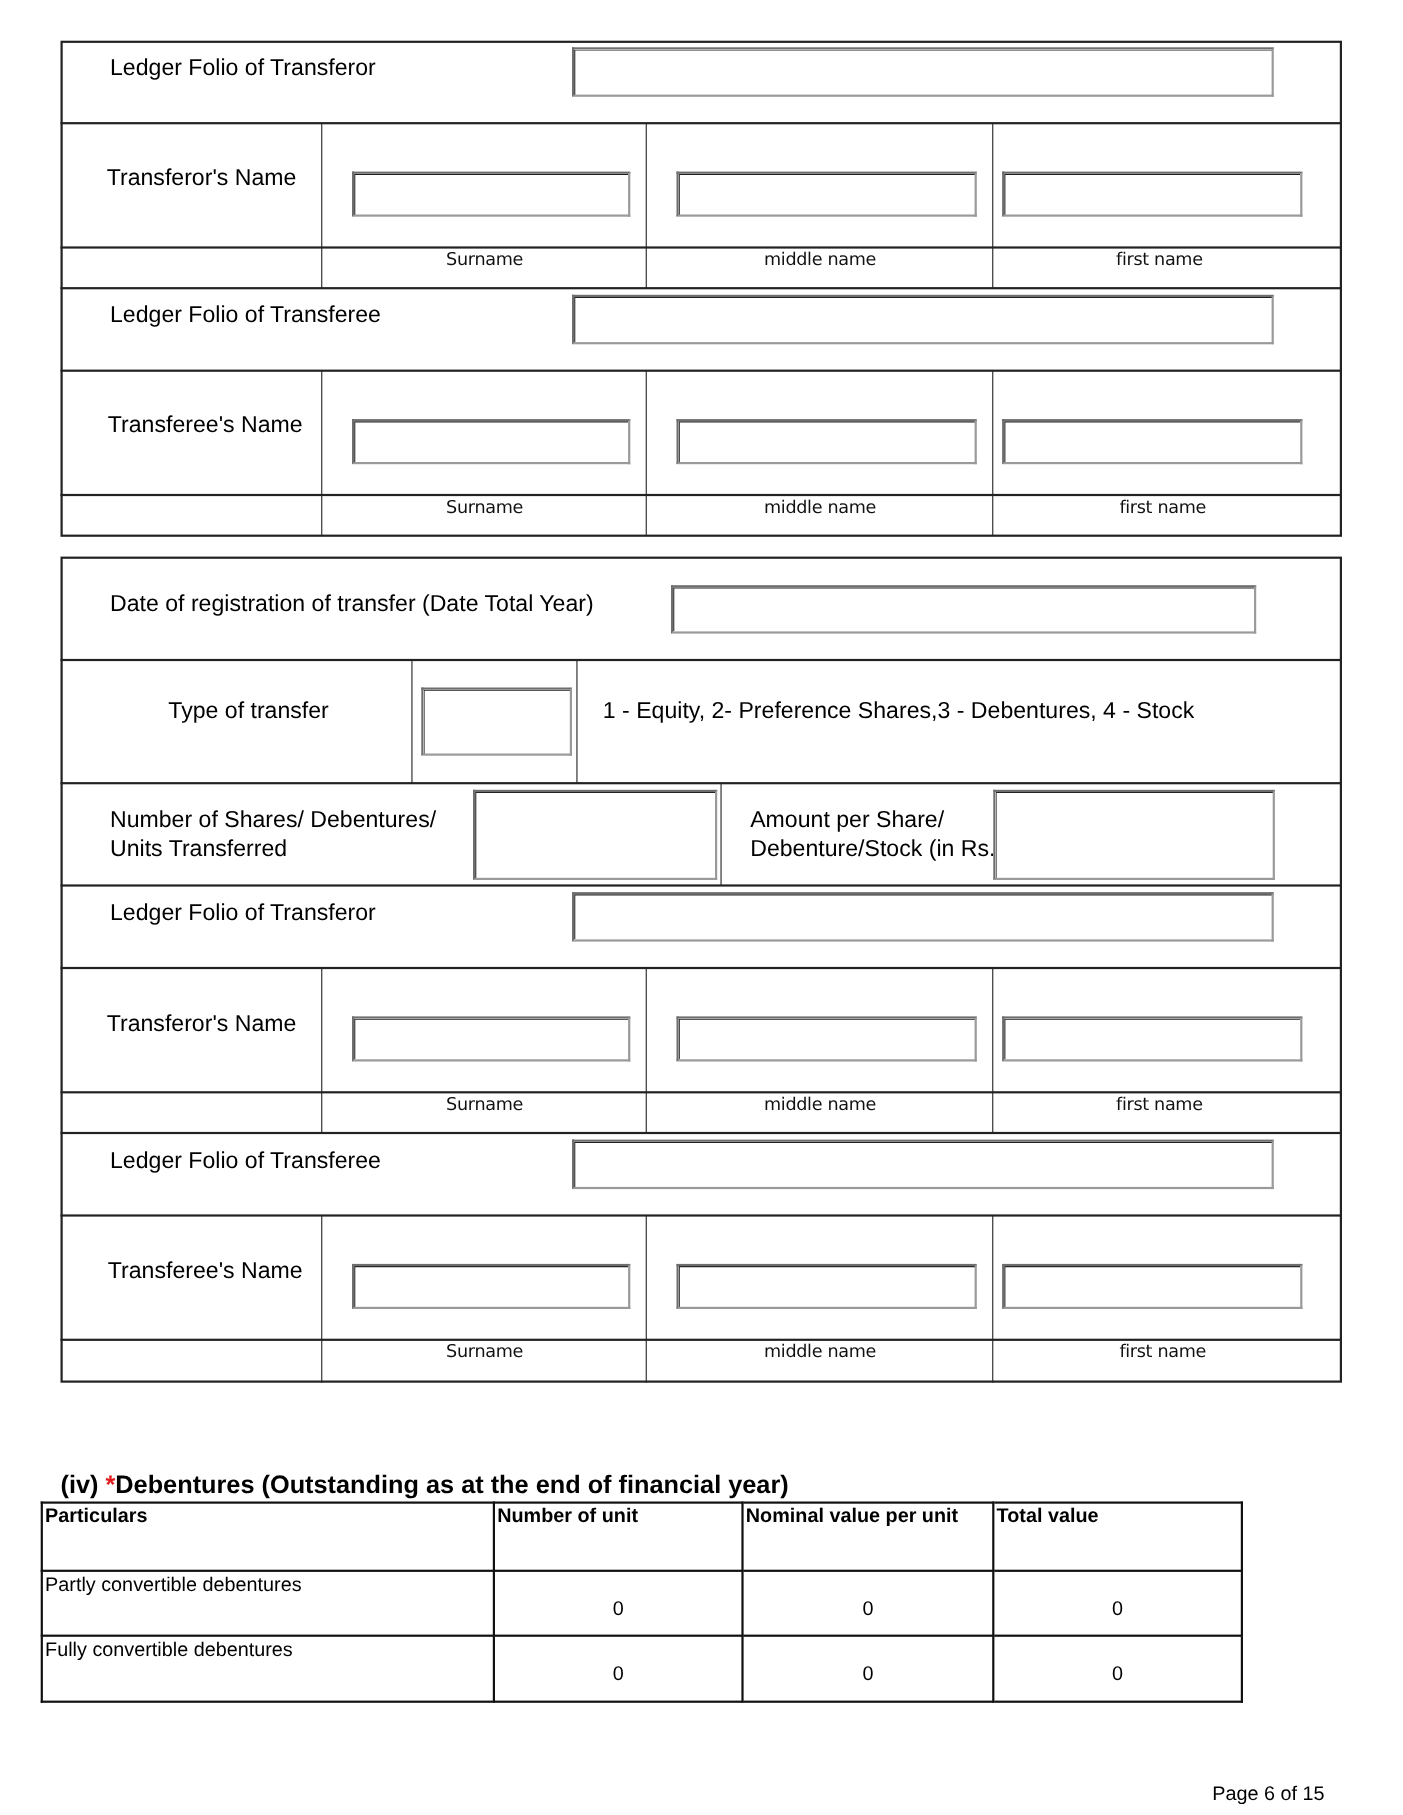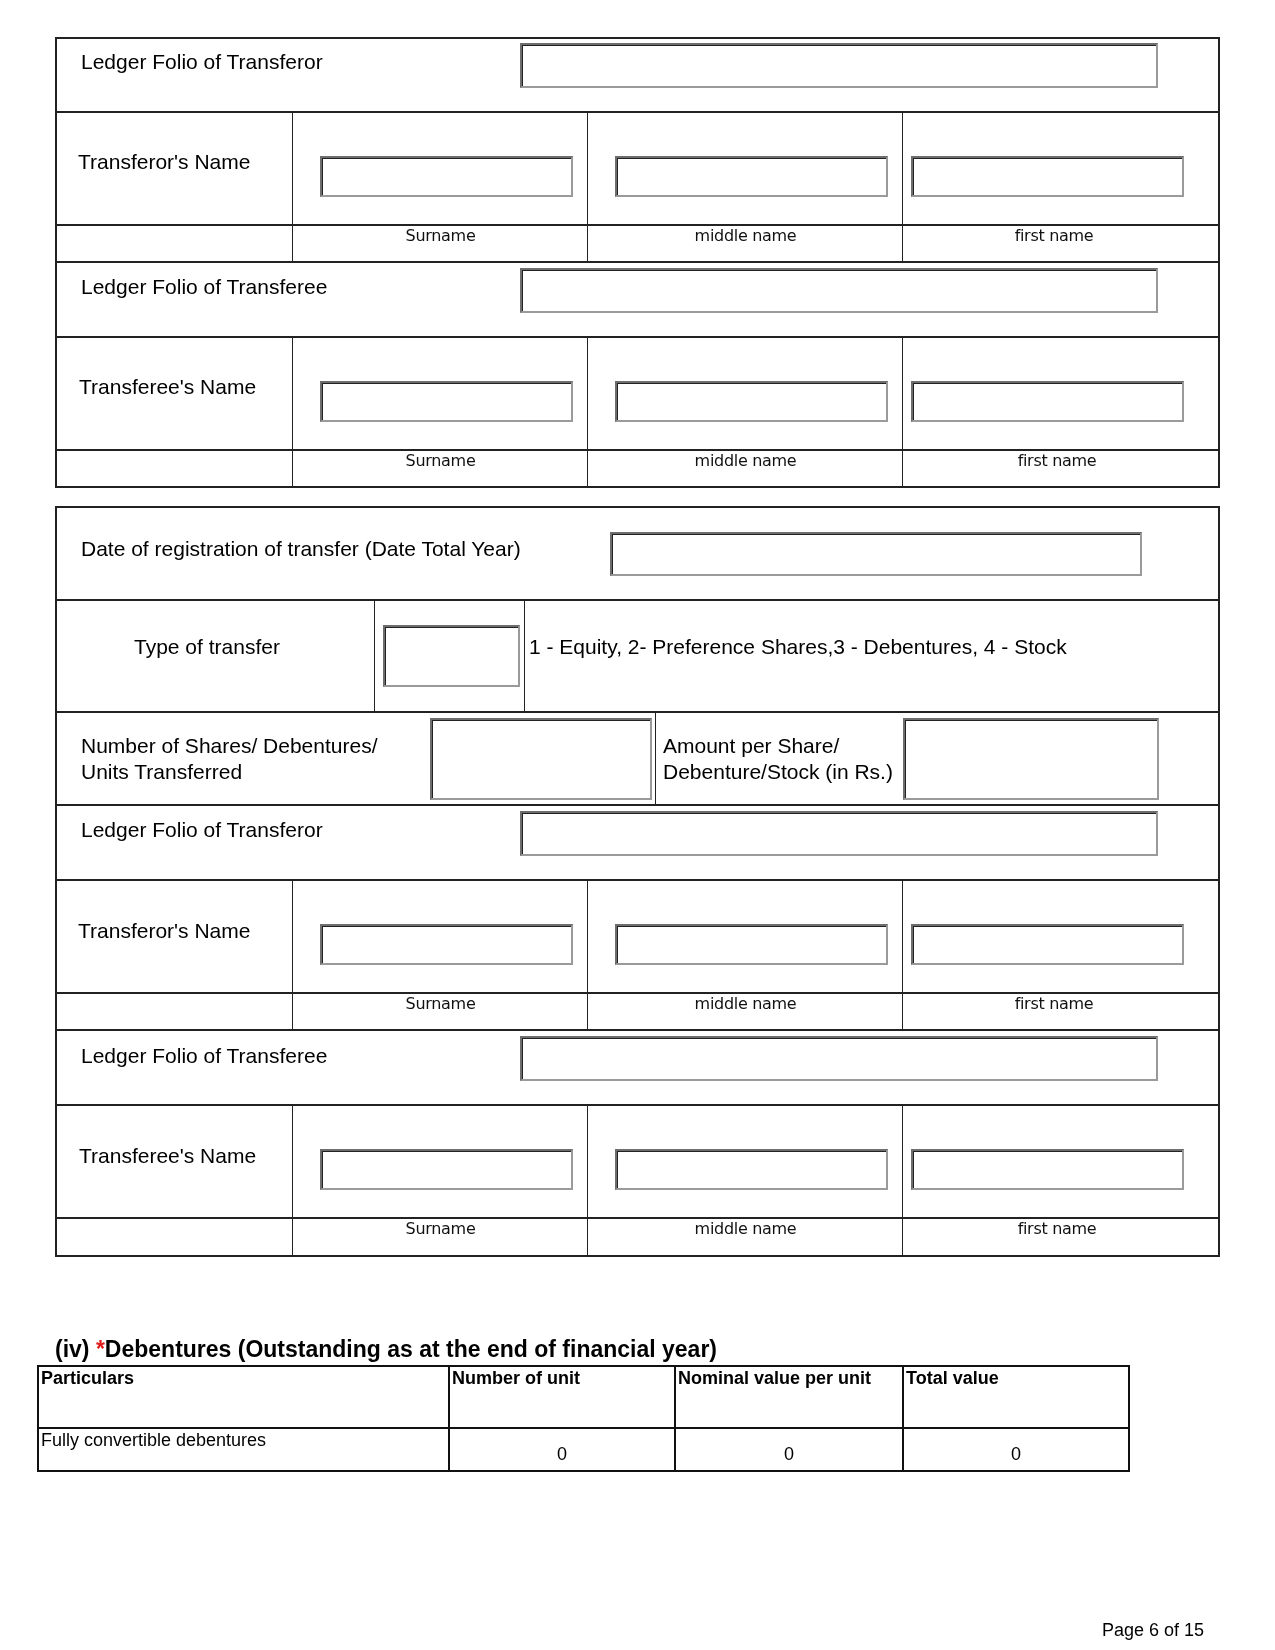--- a/index.html
+++ b/index.html
@@ -5,21 +5,21 @@
   html, body { margin: 0; padding: 0; background: #ffffff; }
   body { width: 1275px; height: 1650px; position: relative; overflow: hidden;
          font-family: "Liberation Sans", sans-serif; color: #000; }
   .hline { position: absolute; height: 0; border-top: 2px solid #222; }
   .vline { position: absolute; width: 0; border-left: 1.5px solid #222; }
   .box { position: absolute; box-sizing: border-box; border: 2px solid #222; }
   .field { position: absolute; box-sizing: border-box; background: #fff;
            border-top: 2px solid #6e6e6e; border-left: 2px solid #6e6e6e;
            border-right: 2px solid #9a9a9a; border-bottom: 2px solid #9a9a9a;
            box-shadow: inset 1px 1px 0 #222; }
-  .lbl { position: absolute; font-size: 21px; line-height: 26px; white-space: nowrap; }
+  .lbl { position: absolute; font-size: 21px; line-height: 26px; white-space: nowrap; margin-left: 19px; }
   .sub { position: absolute; font-family: "DejaVu Sans", sans-serif; font-size: 16px;
          line-height: 20px; text-align: center; color: #111; letter-spacing: -0.3px; }
   .heading { position: absolute; font-size: 23px; font-weight: bold; white-space: nowrap; }
   .req { color: #e01b1b; }
   table.deb { position: absolute; left: 37px; top: 1365px; border-collapse: collapse;
               font-size: 18px; }
   table.deb td { border: 2px solid #111; vertical-align: top; padding: 0 2px; line-height: 22px; }
   table.deb th { border: 2px solid #111; vertical-align: top; padding: 0 2px; text-align: left;
                  font-weight: bold; line-height: 22px; }
   table.deb td.num { text-align: center; vertical-align: middle; padding-top: 8px; }
@@ -146,21 +146,27 @@
   </colgroup>
   <thead>
     <tr style="height:62px;">
       <th>Particulars</th>
       <th>Number of unit</th>
       <th style="width:222px;">Nominal value per unit</th>
       <th>Total value</th>
     </tr>
   </thead>
   <tbody>
-    <tr style="height:43px;">
+    <tr style="height:59px;">
+      <td>Partly convertible debentures</td>
+      <td class="num">0</td>
+      <td class="num">0</td>
+      <td class="num">0</td>
+    </tr>
+    <tr style="height:60px;">
       <td>Fully convertible debentures</td>
       <td class="num">0</td>
       <td class="num">0</td>
       <td class="num">0</td>
     </tr>
   </tbody>
 </table>
 
 <div class="footer">Page 6 of 15</div>
 

